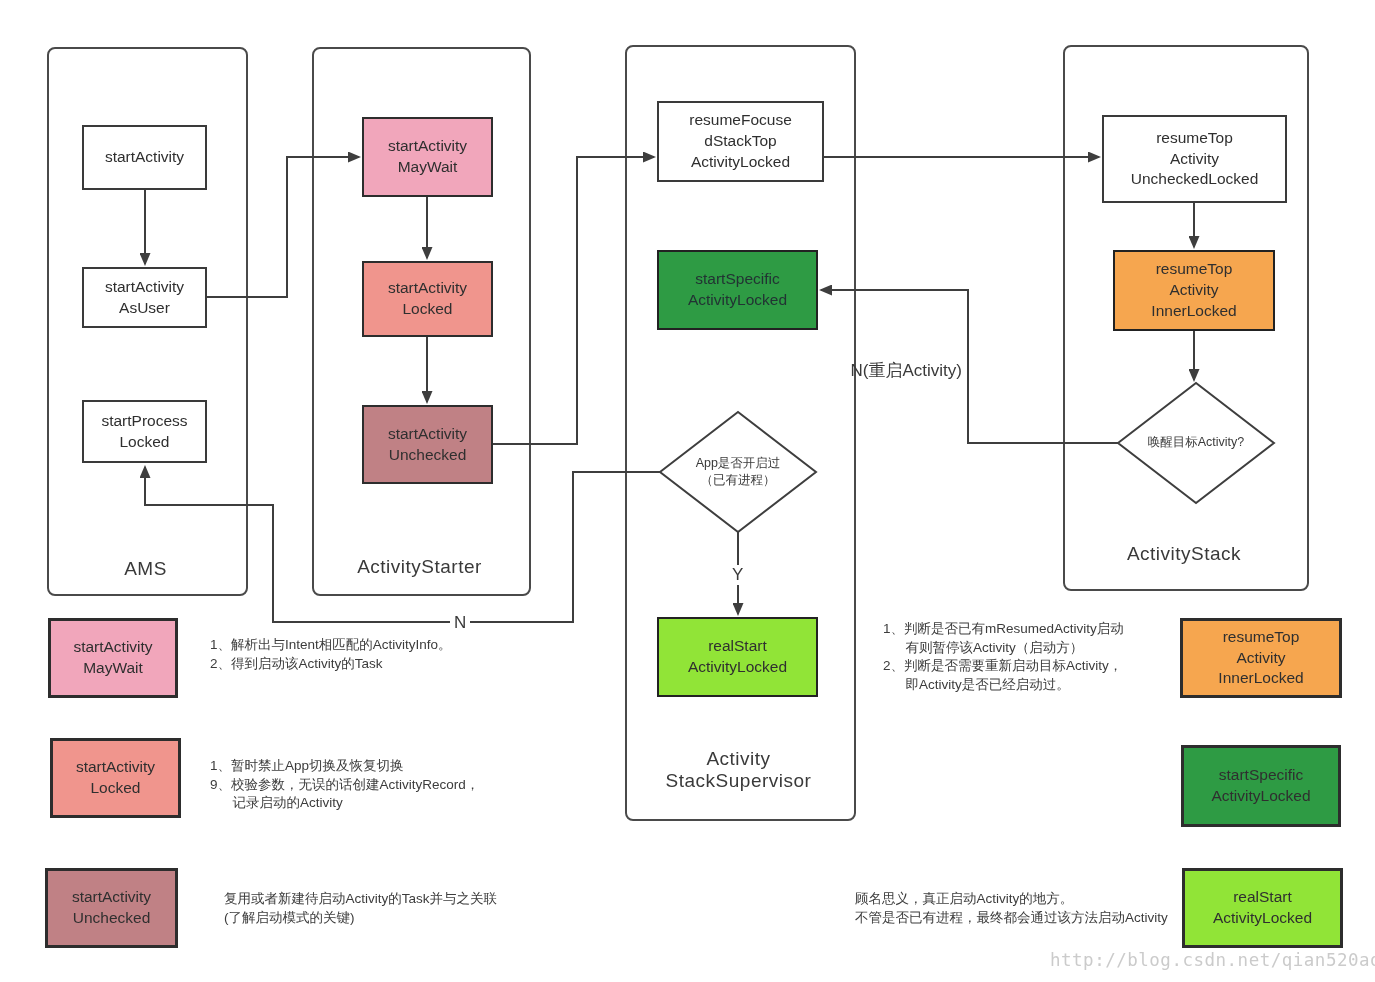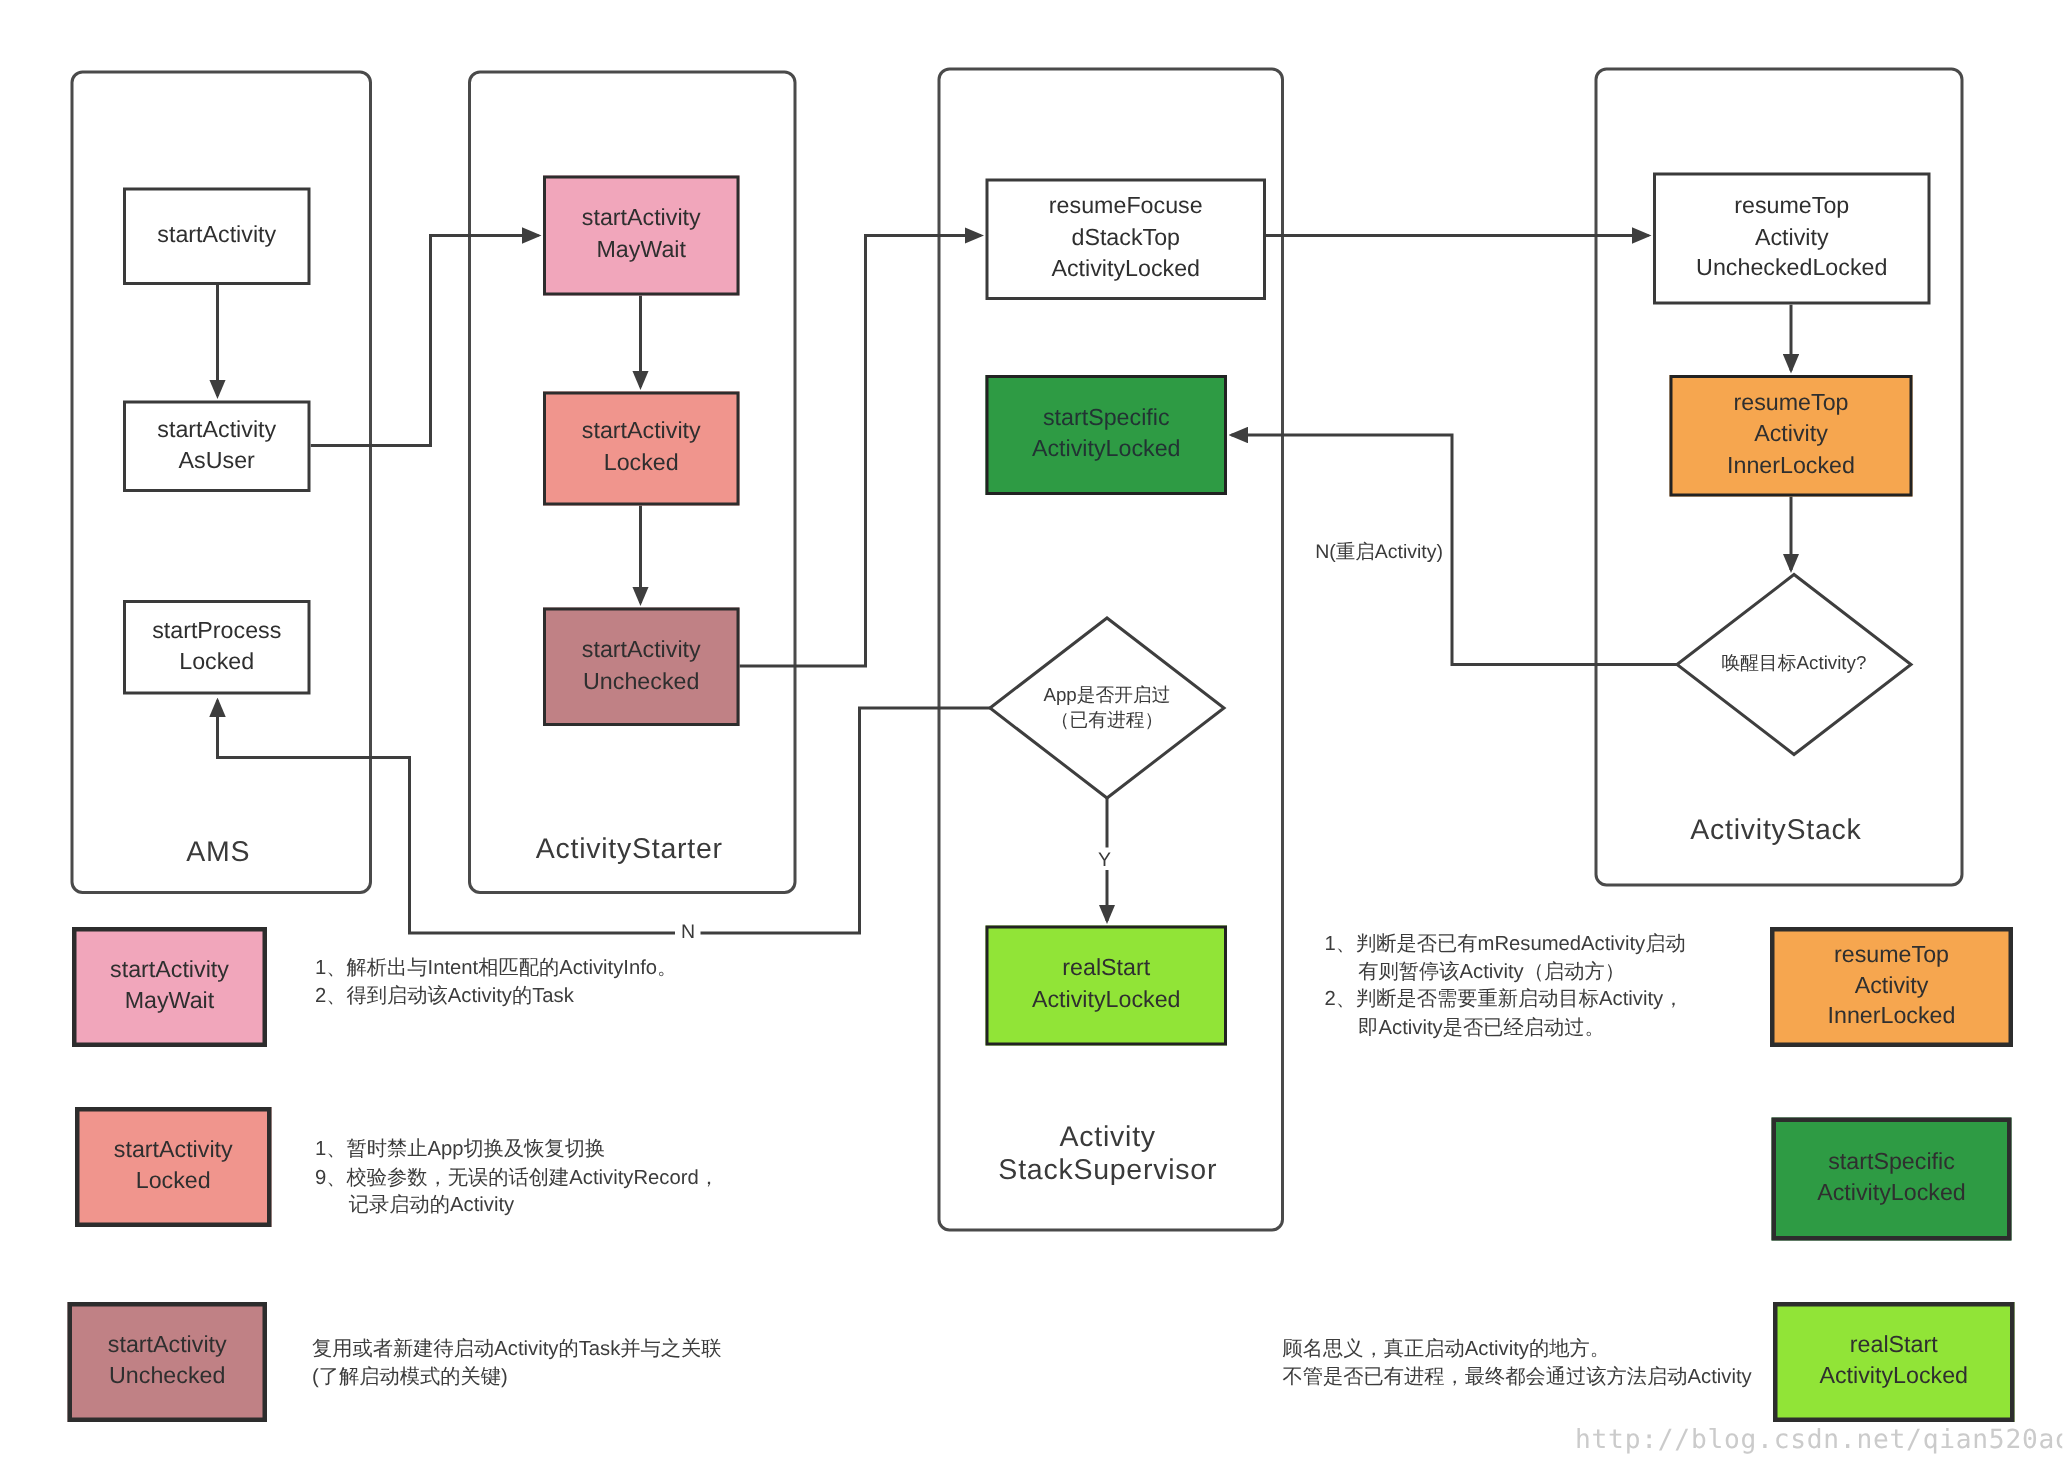--- a/index.html
+++ b/index.html
@@ -33,21 +33,21 @@
   }
   .diamond-label{
     position:absolute;z-index:3;display:flex;align-items:center;justify-content:center;
     text-align:center;font-size:12.5px;line-height:1.4;color:#3a3a3a;white-space:pre-line;
   }
   .desc{
     position:absolute;z-index:3;font-size:13.5px;line-height:1.38;color:#3c3c3c;
     white-space:pre-wrap;
   }
   .edge-label{
-    position:absolute;z-index:4;background:#ffffff;font-size:13px;color:#3a3a3a;
+    position:absolute;z-index:4;background:#ffffff;font-size:17px;color:#3a3a3a;
     padding:0 4px;
   }
   .edge-label.plain{background:transparent;}
   .watermark{
     position:absolute;z-index:5;font-family:"DejaVu Sans Mono","Liberation Mono",monospace;
     font-size:17.5px;color:#cbcbcb;letter-spacing:0.5px;
   }
 </style>
 </head>
 <body>
@@ -94,21 +94,21 @@
   <div class="node" style="left:82px;top:400px;width:125px;height:63px">startProcess
 Locked</div>
 
   <div class="node pink" style="left:362px;top:117px;width:131px;height:80px">startActivity
 MayWait</div>
   <div class="node salmon" style="left:362px;top:261px;width:131px;height:76px">startActivity
 Locked</div>
   <div class="node rose" style="left:362px;top:405px;width:131px;height:79px">startActivity
 Unchecked</div>
 
-  <div class="node" style="left:657px;top:119px;width:187px;height:81px">resumeFocuse
+  <div class="node" style="left:657px;top:101px;width:167px;height:81px">resumeFocuse
 dStackTop
 ActivityLocked</div>
   <div class="node green" style="left:657px;top:250px;width:161px;height:80px">startSpecific
 ActivityLocked</div>
   <div class="node lightgreen" style="left:657px;top:617px;width:161px;height:80px">realStart
 ActivityLocked</div>
 
   <div class="node" style="left:1102px;top:115px;width:185px;height:88px">resumeTop
 Activity
 UncheckedLocked</div>
@@ -130,21 +130,21 @@
 2、得到启动该Activity的Task</div>
 
   <div class="legend-box" style="left:50px;top:738px;width:131px;height:80px;background:#f0958d">startActivity
 Locked</div>
   <div class="desc" style="left:210px;top:757px;width:340px">1、暂时禁止App切换及恢复切换
 9、校验参数，无误的话创建ActivityRecord，
       记录启动的Activity</div>
 
   <div class="legend-box" style="left:45px;top:868px;width:133px;height:80px;background:#c08185">startActivity
 Unchecked</div>
-  <div class="desc" style="left:208px;top:890px;width:340px">复用或者新建待启动Activity的Task并与之关联
+  <div class="desc" style="left:224px;top:890px;width:340px">复用或者新建待启动Activity的Task并与之关联
 (了解启动模式的关键)</div>
 
   <div class="desc" style="left:883px;top:620px;width:290px">1、判断是否已有mResumedActivity启动
       有则暂停该Activity（启动方）
 2、判断是否需要重新启动目标Activity，
       即Activity是否已经启动过。</div>
   <div class="legend-box" style="left:1180px;top:618px;width:162px;height:80px;background:#f6a64f">resumeTop
 Activity
 InnerLocked</div>
 

